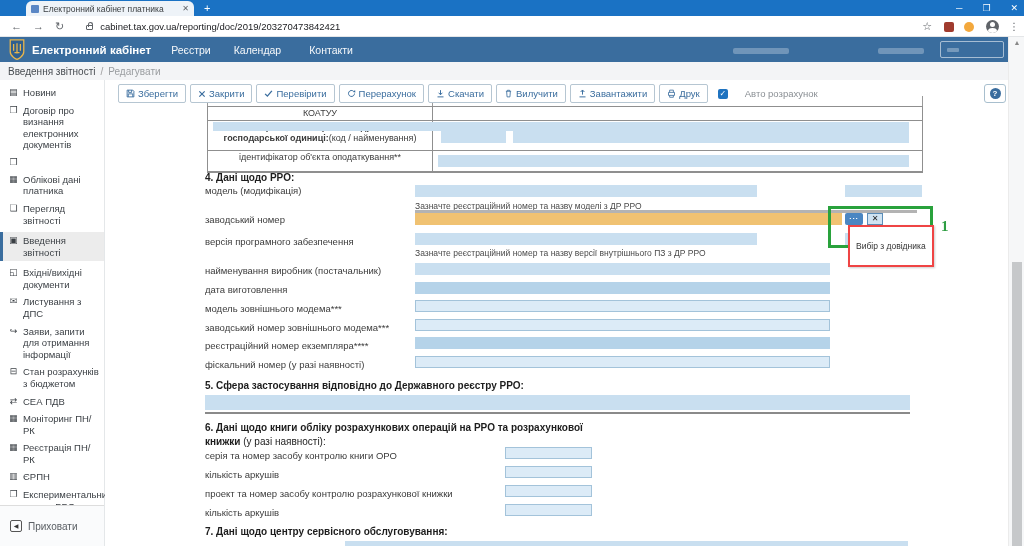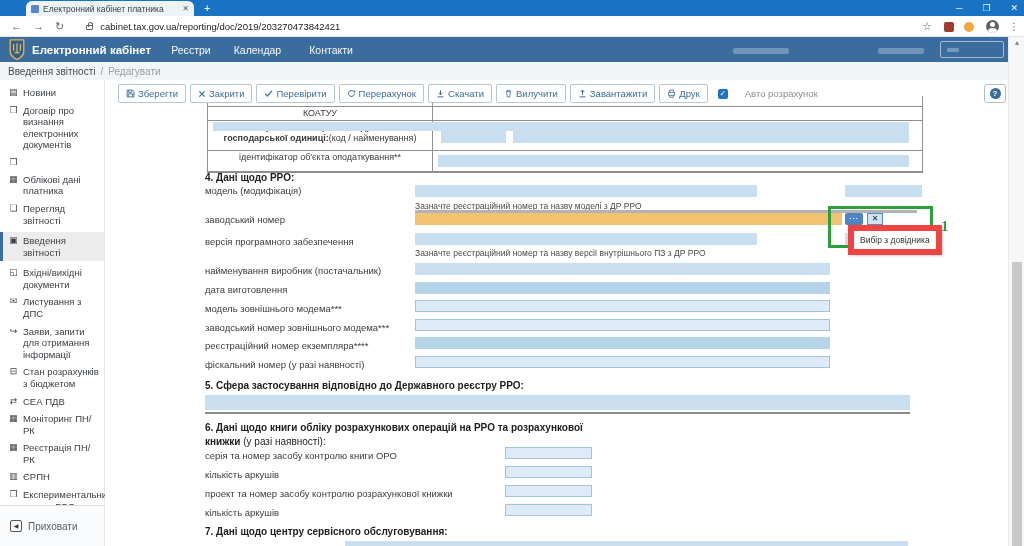--- a/index.html
+++ b/index.html
@@ -79,21 +79,21 @@
   .finput { position:absolute; background:#c9dff0; height:12px; }
   .finput.dark { background:#b5d3e9; }
   .finput.lite { background:#dcebf7; border:1px solid #a3c3da; }
   .finput.orange { background:#f0c272; }
   .sec-title { position:absolute; font-size:10px; font-weight:bold; color:#1d1d1d; }
   .hint { position:absolute; font-size:8.5px; color:#4a4a4a; text-align:left; }
   .graybar { position:absolute; background:#b3b3b3; }
   .dots-btn { position:absolute; width:18px; height:12px; background:#4b86c2; border-radius:2px; color:#fff; font-size:8px; font-weight:bold; text-align:center; line-height:8px; letter-spacing:1px; }
   .x-btn { position:absolute; width:16px; height:12px; background:#cfe3f2; border:1px solid #5b8db8; color:#1d1d1d; font-size:8px; text-align:center; line-height:10px; }
   .green-box { position:absolute; left:723px; top:126px; width:105px; height:42px; border:3px solid #29a23c; z-index:5; }
-  .tooltip { position:absolute; left:743px; top:145px; background:#fff; border:6px solid #ef4444; padding:4px 6px; font-size:8.5px; color:#333; white-space:nowrap; z-index:6; box-shadow:1px 1px 2px rgba(0,0,0,.2); }
+  .tooltip { position:absolute; left:743px; top:145px; background:#fff; border:2px solid #ef4444; padding:14px 6px; font-size:8.5px; color:#333; white-space:nowrap; z-index:6; box-shadow:1px 1px 2px rgba(0,0,0,.2); }
   .num1 { position:absolute; left:836px; top:138px; font-family:"Liberation Serif", serif; font-weight:bold; font-size:15px; color:#2f9e43; z-index:6; }
   .underline5 { position:absolute; background:#8a8a8a; }
 
   
   .vscroll { position:absolute; left:1008px; top:37px; width:16px; height:509px; background:#f6f7f8; border-left:1px solid #ebebeb; }
   .vs-arrow { position:absolute; left:0; top:2px; width:16px; text-align:center; font-size:7px; color:#888; }
   .vs-thumb { position:absolute; left:3px; top:225px; width:10px; bottom:0; background:#c6c8ca; }
 </style>
 </head>
 <body>

